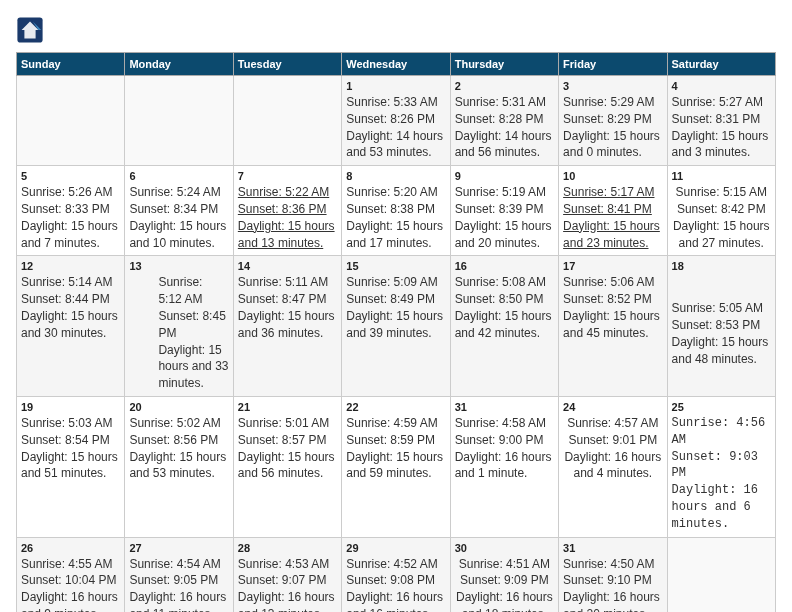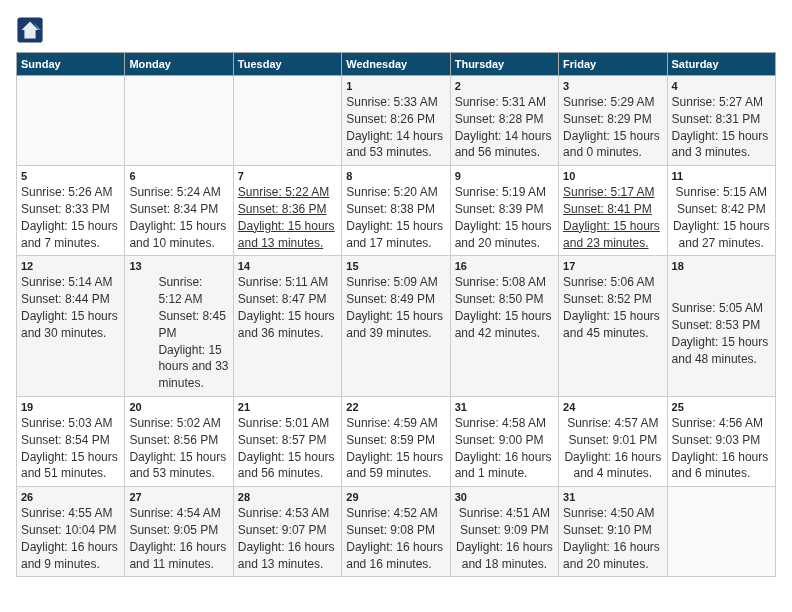--- a/index.html
+++ b/index.html
@@ -271,21 +271,21 @@
 Daylight: 16 hours and 1 minute.</div>
         </td>
         <td>
           <div class="day-number">24</div>
           <div class="day-info" style="white-space: pre-line; text-align: center;">Sunrise: 4:57 AM
 Sunset: 9:01 PM
 Daylight: 16 hours and 4 minutes.</div>
         </td>
         <td>
           <div class="day-number">25</div>
-          <div class="day-info" style="white-space: pre-line;">Sunrise: 4:56 AM
+          <div class="day-info" style="white-space: pre-line; font-family: Liberation Mono, monospace;">Sunrise: 4:56 AM
 Sunset: 9:03 PM
 Daylight: 16 hours and 6 minutes.</div>
         </td>
       </tr>
       <tr>
         <td>
           <div class="day-number">26</div>
           <div class="day-info" style="white-space: pre-line;">Sunrise: 4:55 AM
 Sunset: 10:04 PM
 Daylight: 16 hours and 9 minutes.</div>

